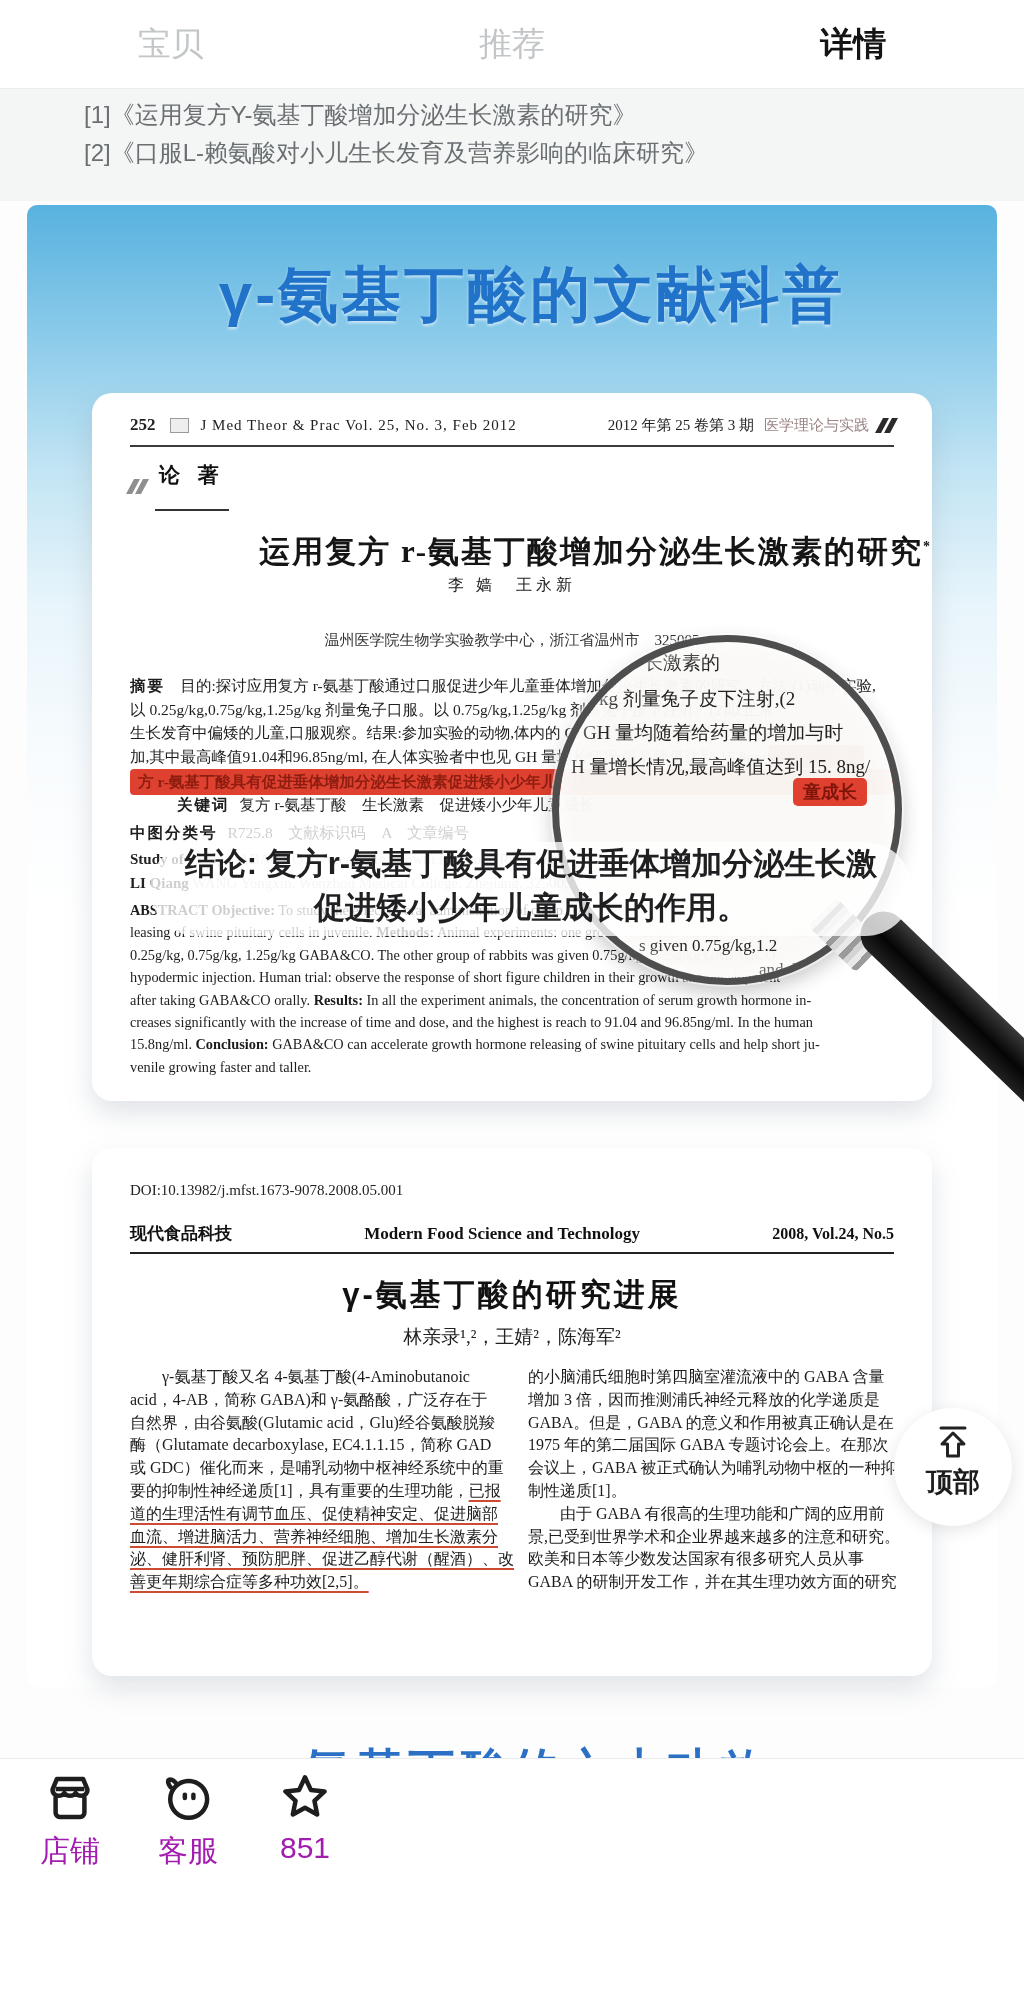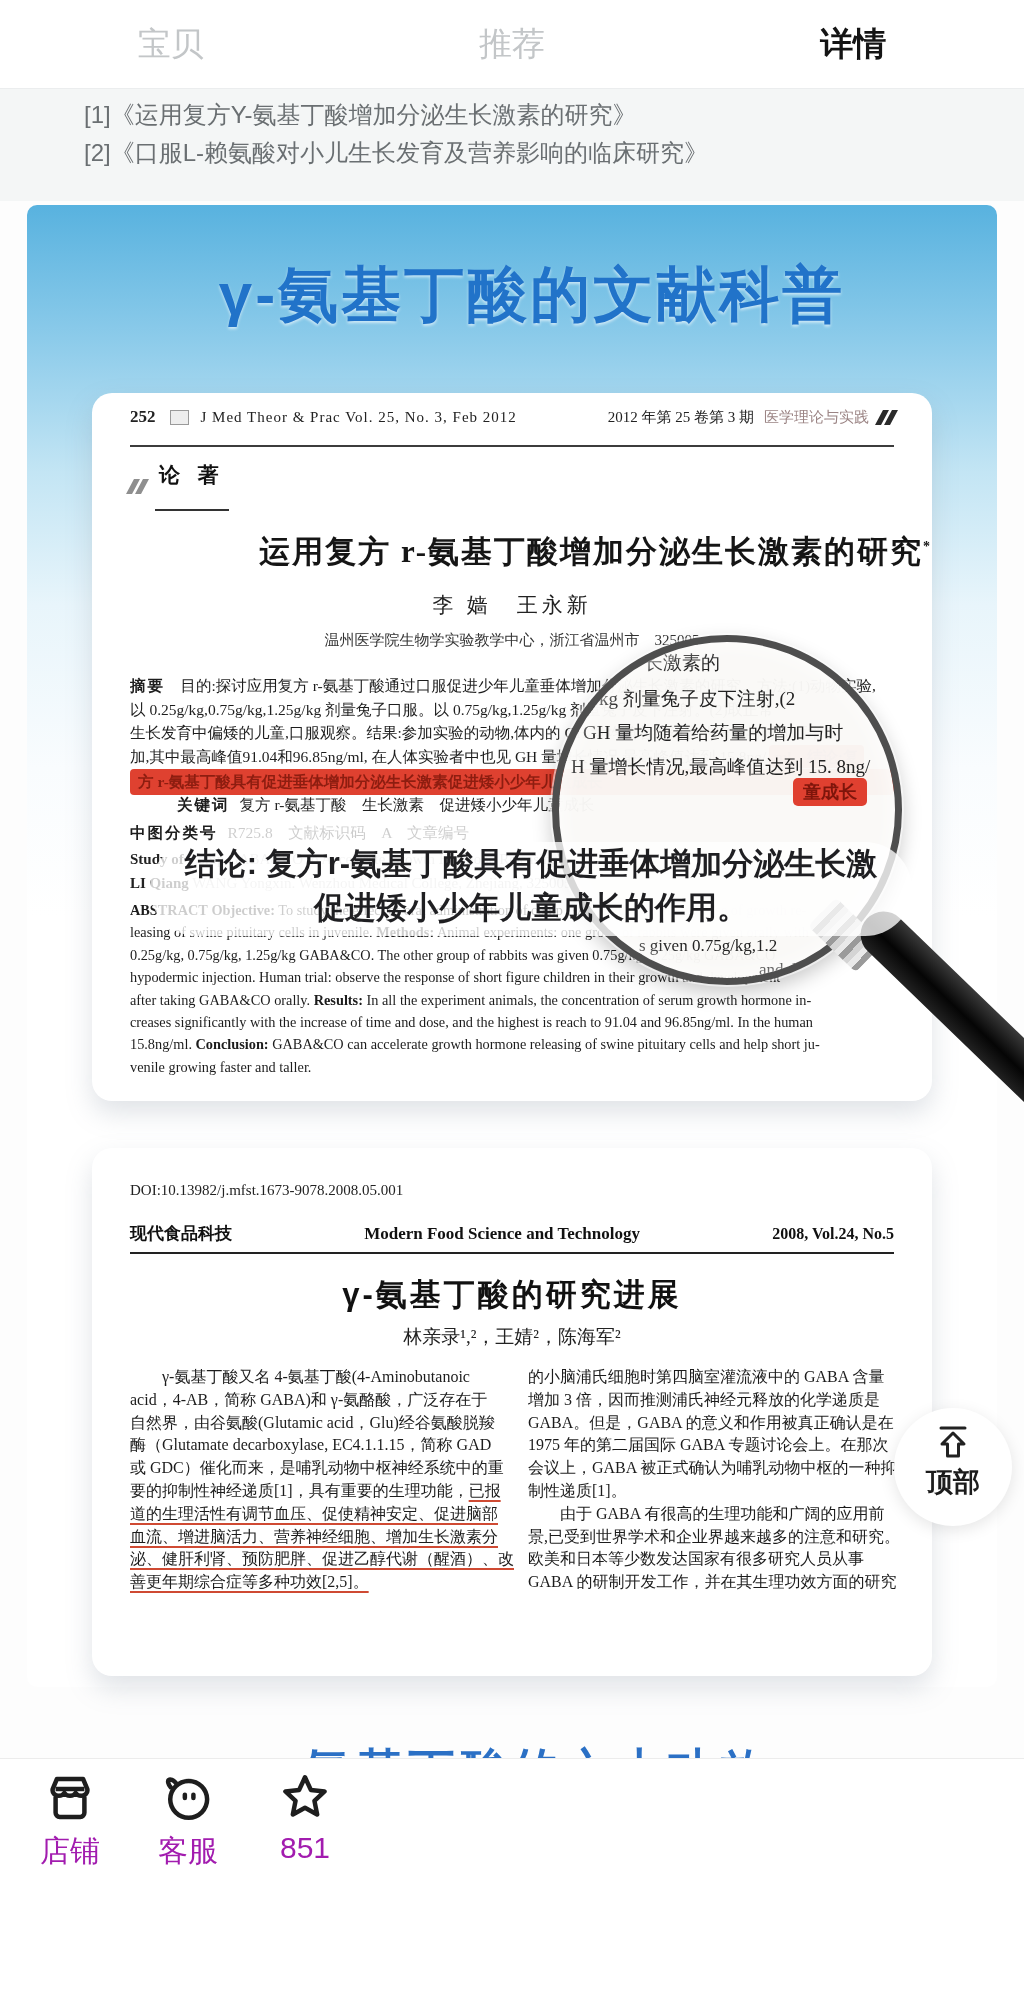--- a/index.html
+++ b/index.html
@@ -19,40 +19,40 @@
     background:linear-gradient(180deg,#58b2df 0%,#8ccbea 9%,#c3e5f4 18%,#e8f5fb 27%,#f9fcfe 38%,#ffffff 48%);}
   .banner-title{position:absolute;left:0;top:50px;width:100%;text-align:center;
     font-size:60px;font-weight:700;color:#2173c9;letter-spacing:3px;
     text-shadow:0 2px 3px rgba(255,255,255,.6);margin-left:20px;}
   
   .card{position:absolute;background:#fff;border-radius:20px;z-index:2;
         box-shadow:0 12px 26px rgba(130,145,160,.25);}
   .card1{left:92px;top:393px;width:840px;height:708px;}
   .card2{left:92px;top:1148px;width:840px;height:528px;}
   
-  .jhead{position:absolute;left:38px;right:38px;top:14px;display:flex;align-items:center;
+  .jhead{position:absolute;left:38px;right:38px;top:22px;display:flex;align-items:center;
          font-family:"Liberation Serif",serif;font-size:15px;color:#222;white-space:nowrap;text-align:right;}
   .jhead .pg{font-weight:700;font-size:17px;margin-right:14px;}
   .jhead .box{width:17px;height:13px;border:1.5px solid #9a9a9a;background:#eee;margin-right:12px;}
   .jhead .jtitle{letter-spacing:1px;}
   .jhead .spacer{flex:1;}
   .jhead .cn{margin-right:10px;}
   .jhead .jcn{color:#9b8484;margin-right:10px;}
   .jrule{position:absolute;left:38px;right:38px;top:52px;border-bottom:2px solid #3c3c3c;}
   .yl{display:inline-flex;gap:3px;}
   .yl i{display:block;width:6px;height:15px;background:#2b2b2b;transform:skewX(-28deg);}
   .yl.gray i{background:#8f8f8f;}
   .lunzhu{position:absolute;left:38px;top:68px;display:flex;align-items:center;gap:10px;}
   .lunzhu .t{font-size:21px;font-weight:700;color:#111;border-bottom:2px solid #333;
              padding:0 4px 20px 4px;letter-spacing:6px;font-family:Liberation Sans, sans-serif;}
   .p1-title{position:absolute;left:0;top:138px;width:100%;text-align:right;
     font-family:"Liberation Serif",serif;font-size:31px;font-weight:700;color:#151515;letter-spacing:2px;}
   .p1-title sup{font-size:14px;}
-  .p1-authors{position:absolute;left:0;top:198px;width:100%;text-align:center;
-    font-family:"Liberation Serif",serif;font-size:21px;color:#222;letter-spacing:4px;}
+  .p1-authors{position:absolute;left:0;top:182px;width:100%;text-align:center;
+    font-family:"Liberation Serif",serif;font-size:16px;color:#222;letter-spacing:4px;}
   .p1-affil{position:absolute;left:0;top:238px;width:100%;text-align:center;
     font-family:"Liberation Serif",serif;font-size:15px;color:#333;}
   
   .abs-lines{position:absolute;left:38px;right:38px;top:281px;}
   .abs-line{font-family:"Liberation Serif",serif;font-size:15.5px;line-height:23.5px;
             color:#1d1d1d;white-space:nowrap;overflow:hidden;}
   .abs-line b{letter-spacing:2px;}
   .redpill{display:inline-block;background:#df4130;color:#7e150b;font-weight:700;
            border-radius:4px;padding:0 5px;margin-left:3px;}
   .redline{margin-top:1px;background:#df4130;color:#8d1d10;font-weight:700;border-radius:4px;

